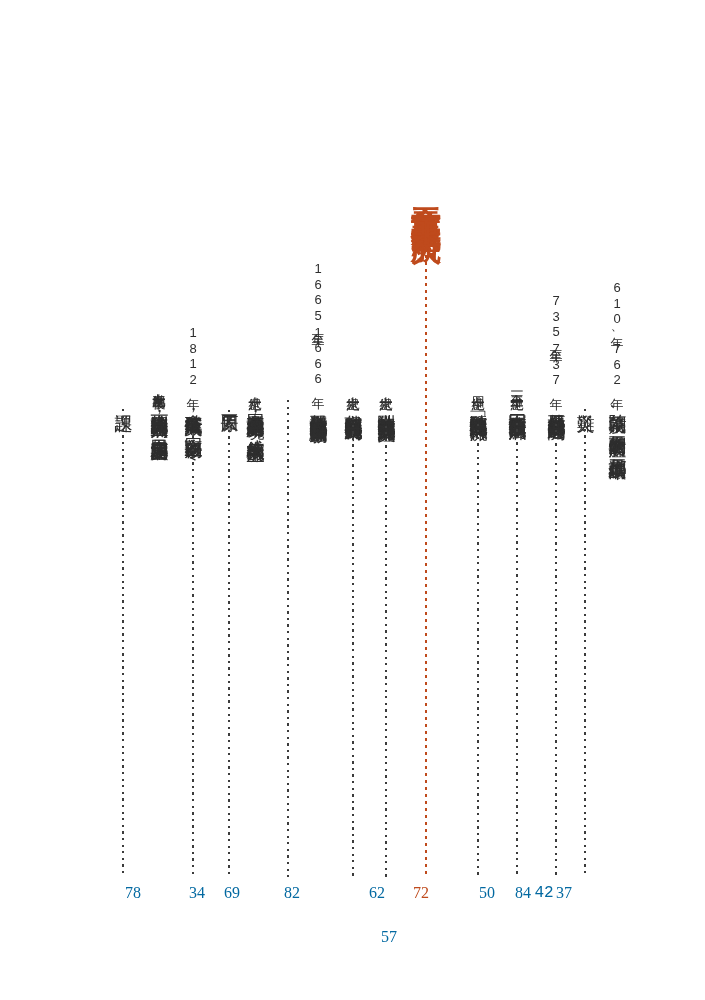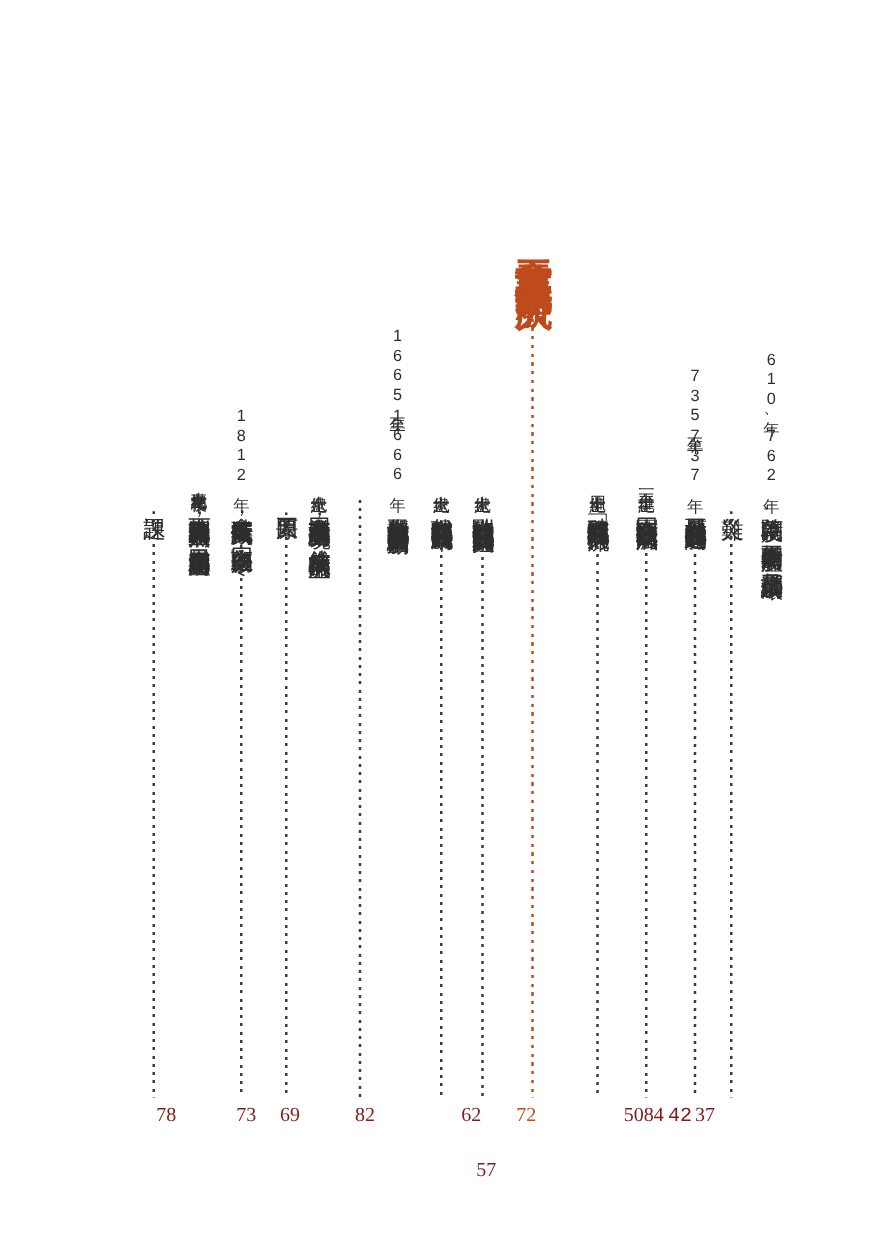--- a/index.html
+++ b/index.html
@@ -68,21 +68,21 @@
     width: 2.8px;
     margin-inline-start: 10px;
     background: repeating-linear-gradient(to bottom, var(--accent) 0 2.6px, transparent 2.6px 7px);
   }
   .pagenum {
     position: absolute;
     top: 884px;
     transform: translateX(-50%);
     font-family: "Liberation Serif", serif;
     font-size: 16px;
-    color: #7f1d1d;
+    color: #0369a1;
     white-space: nowrap;
   }
   .pagenum.accent { color: var(--accent); }
   .accent { color: var(--accent); }
 </style>
 </head>
 <body>
 
 <div class="page">
 
@@ -112,21 +112,21 @@
     <div class="vcol body-col" style="left: 506.5px; height: 478px;">
       <span class="t">因十字軍遠征擴散至全西歐的麻瘋病</span>
       <span class="leader"></span>
     </div>
     <div class="pagenum" style="left: 523px;">84</div>
     <div class="vtext era" style="left: 470.5px;">十四世紀</div>
     <div class="vcol body-col" style="left: 467.5px; height: 478px;">
       <span class="t">破壞既有社會的中世紀「黑死病」大流行</span>
       <span class="leader"></span>
     </div>
-    <div class="pagenum" style="left: 487px; margin-left: 20px;">50</div>
+    <div class="pagenum" style="left: 487px;">50</div>
     <div class="vtext era" style="left: 378.5px;">十六世紀</div>
     <div class="vcol body-col" style="left: 375.5px; height: 478px;">
       <span class="t">歐洲的大航海時代導致傳染病傳入南北美洲大陸</span>
       <span class="leader"></span>
     </div>
     <div class="pagenum" style="left: 389px; margin-top: 44px;">57</div>
     <div class="vtext era" style="left: 345.5px;">十六世紀</div>
     <div class="vcol body-col" style="left: 342.5px; height: 478px;">
       <span class="t">突然出現在歐洲的梅毒因大航海時代來到日本</span>
       <span class="leader"></span>
@@ -147,21 +147,21 @@
     <div class="vcol body-col" style="left: 218.5px; height: 478px;">
       <span class="t">要原因</span>
       <span class="leader"></span>
     </div>
     <div class="pagenum" style="left: 232px;">69</div>
     <div class="vtext era" style="left: 185.5px;">1812年</div>
     <div class="vcol body-col" style="left: 182.5px; height: 478px;">
       <span class="t">拿破崙遠征俄羅斯失敗，主因為「斑疹傷寒」</span>
       <span class="leader"></span>
     </div>
-    <div class="pagenum" style="left: 197px;">73</div>
+    <div class="pagenum" style="left: 197px;">34</div>
     <div class="vtext era" style="left: 151.5px;">十九世紀初至後半</div>
     <div class="vcol body-col" style="left: 148.5px;">
       <span class="t">拉丁美洲諸國的獨立與黃熱病，是巴拿馬運河開通的重要</span>
     </div>
     <div class="vcol body-col" style="left: 112.5px; height: 478px;">
       <span class="t">課題</span>
       <span class="leader"></span>
     </div>
     <div class="pagenum" style="left: 133px;">78</div>
   </div>

